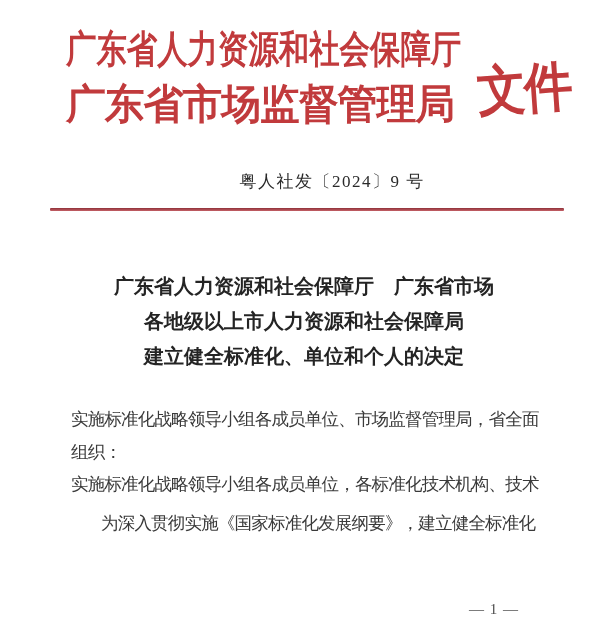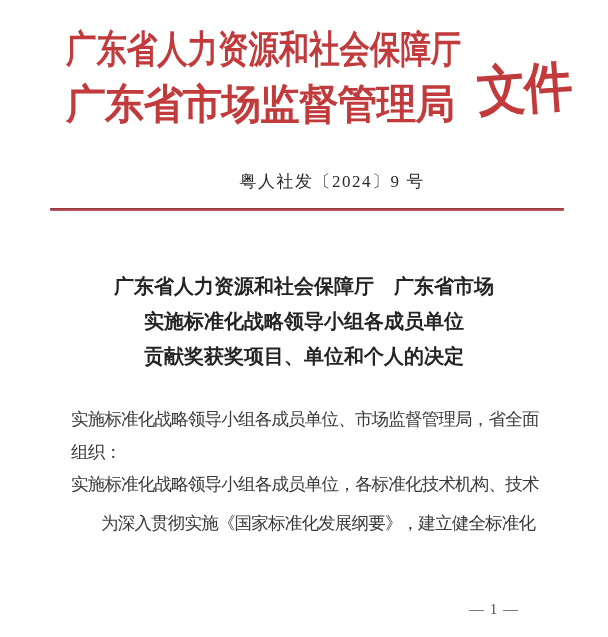--- a/index.html
+++ b/index.html
@@ -85,22 +85,22 @@
     </div>
     <div class="doc-type">文件</div>
   </div>
 
   <div class="doc-number">粤人社发〔2024〕9 号</div>
 
   <div class="red-rule"></div>
 
   <div class="title">
     <div class="title-line">广东省人力资源和社会保障厅　广东省市场</div>
-    <div class="title-line">实施标准化战略领导小组各成员单位</div>
-    <div class="title-line">贡献奖获奖项目、单位和个人的决定</div>
+    <div class="title-line">各地级以上市人力资源和社会保障局</div>
+    <div class="title-line">建立健全标准化、单位和个人的决定</div>
   </div>
 
   <div class="body">
     <div class="para-1">
       <div class="line">实施标准化战略领导小组各成员单位、市场监督管理局，省全面</div>
       <div class="line">组织：</div>
       <div class="line">实施标准化战略领导小组各成员单位，各标准化技术机构、技术</div>
     </div>
     <div class="para-2">
       <div class="line indent">为深入贯彻实施《国家标准化发展纲要》，建立健全标准化</div>

